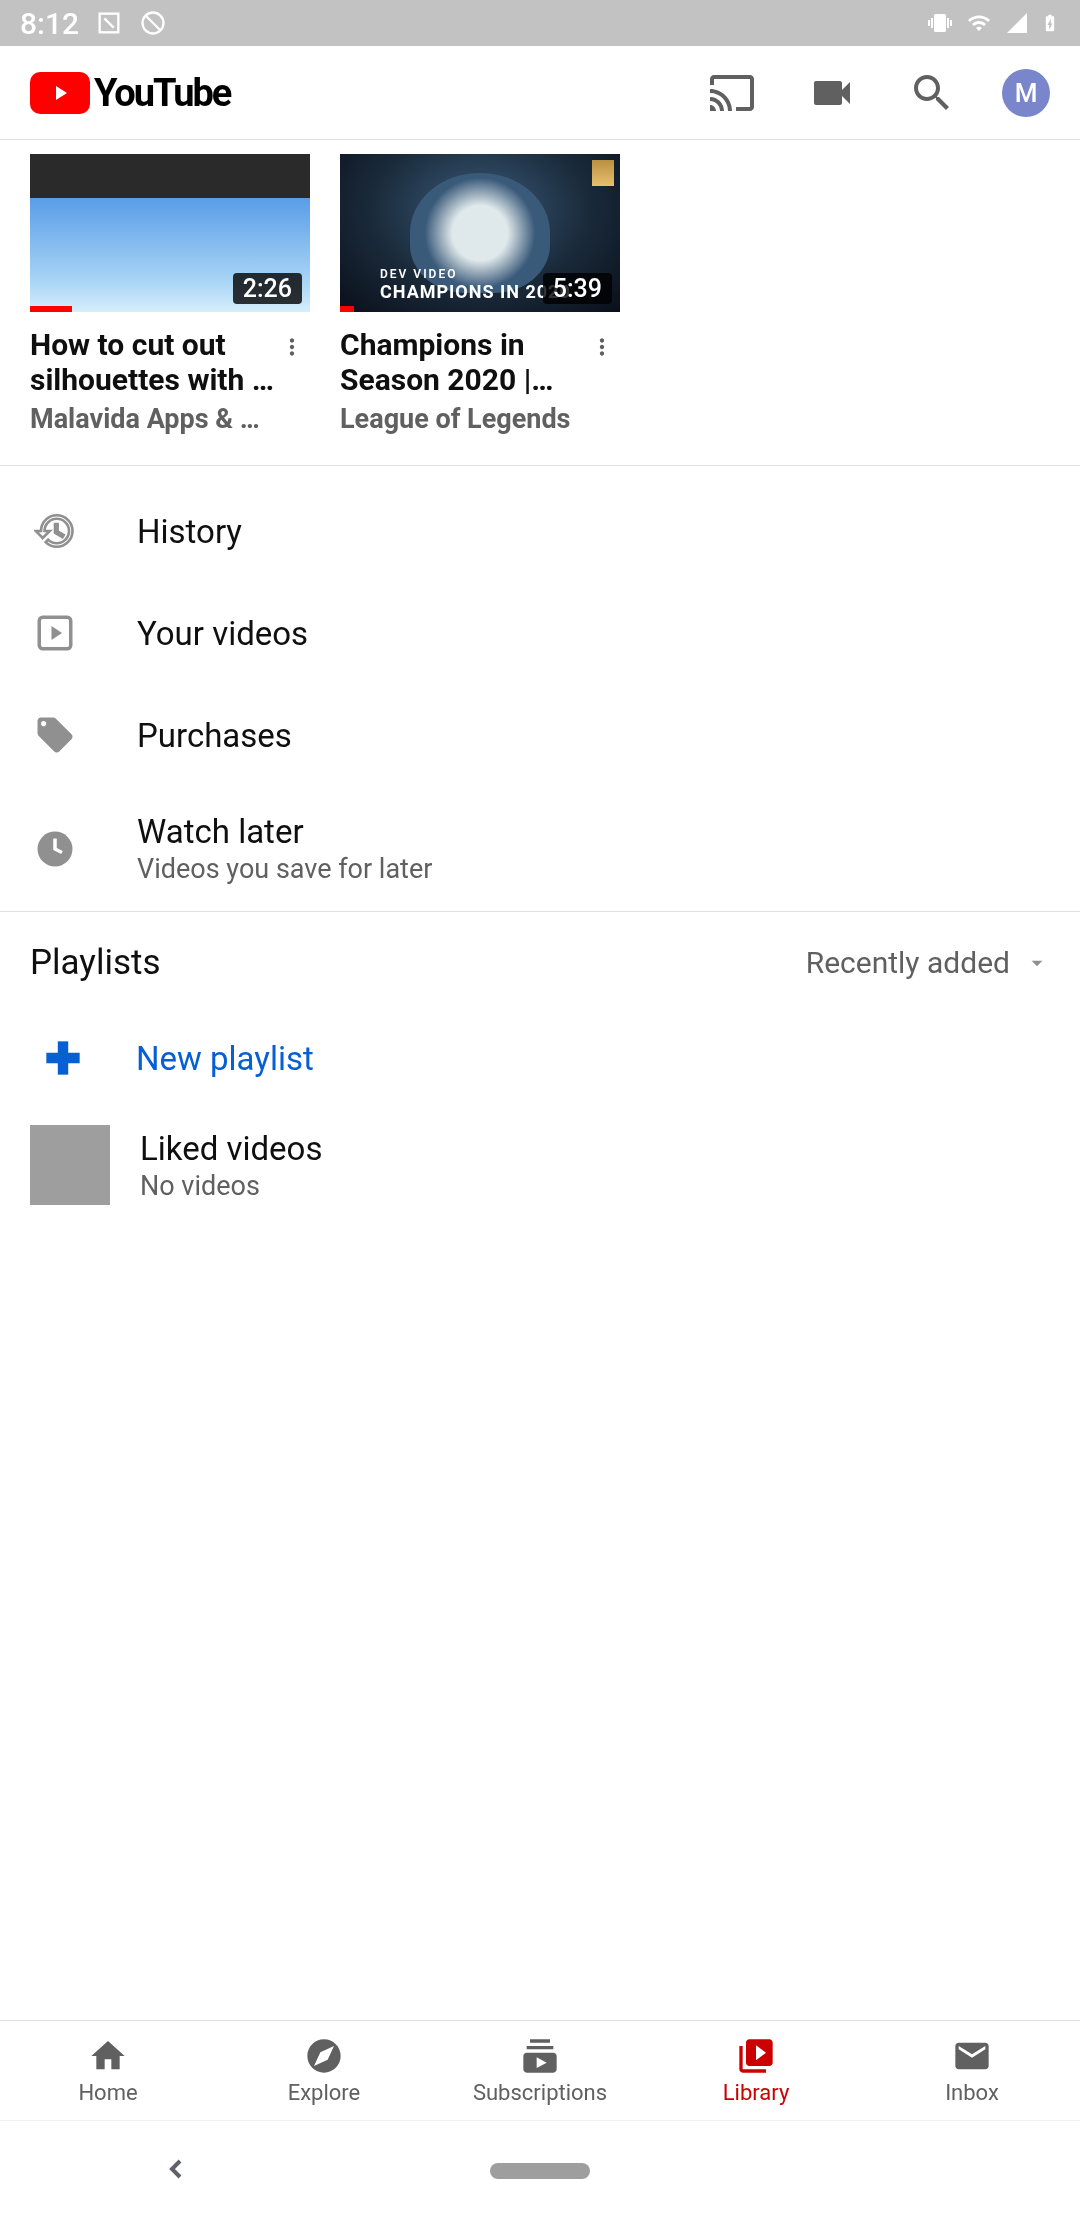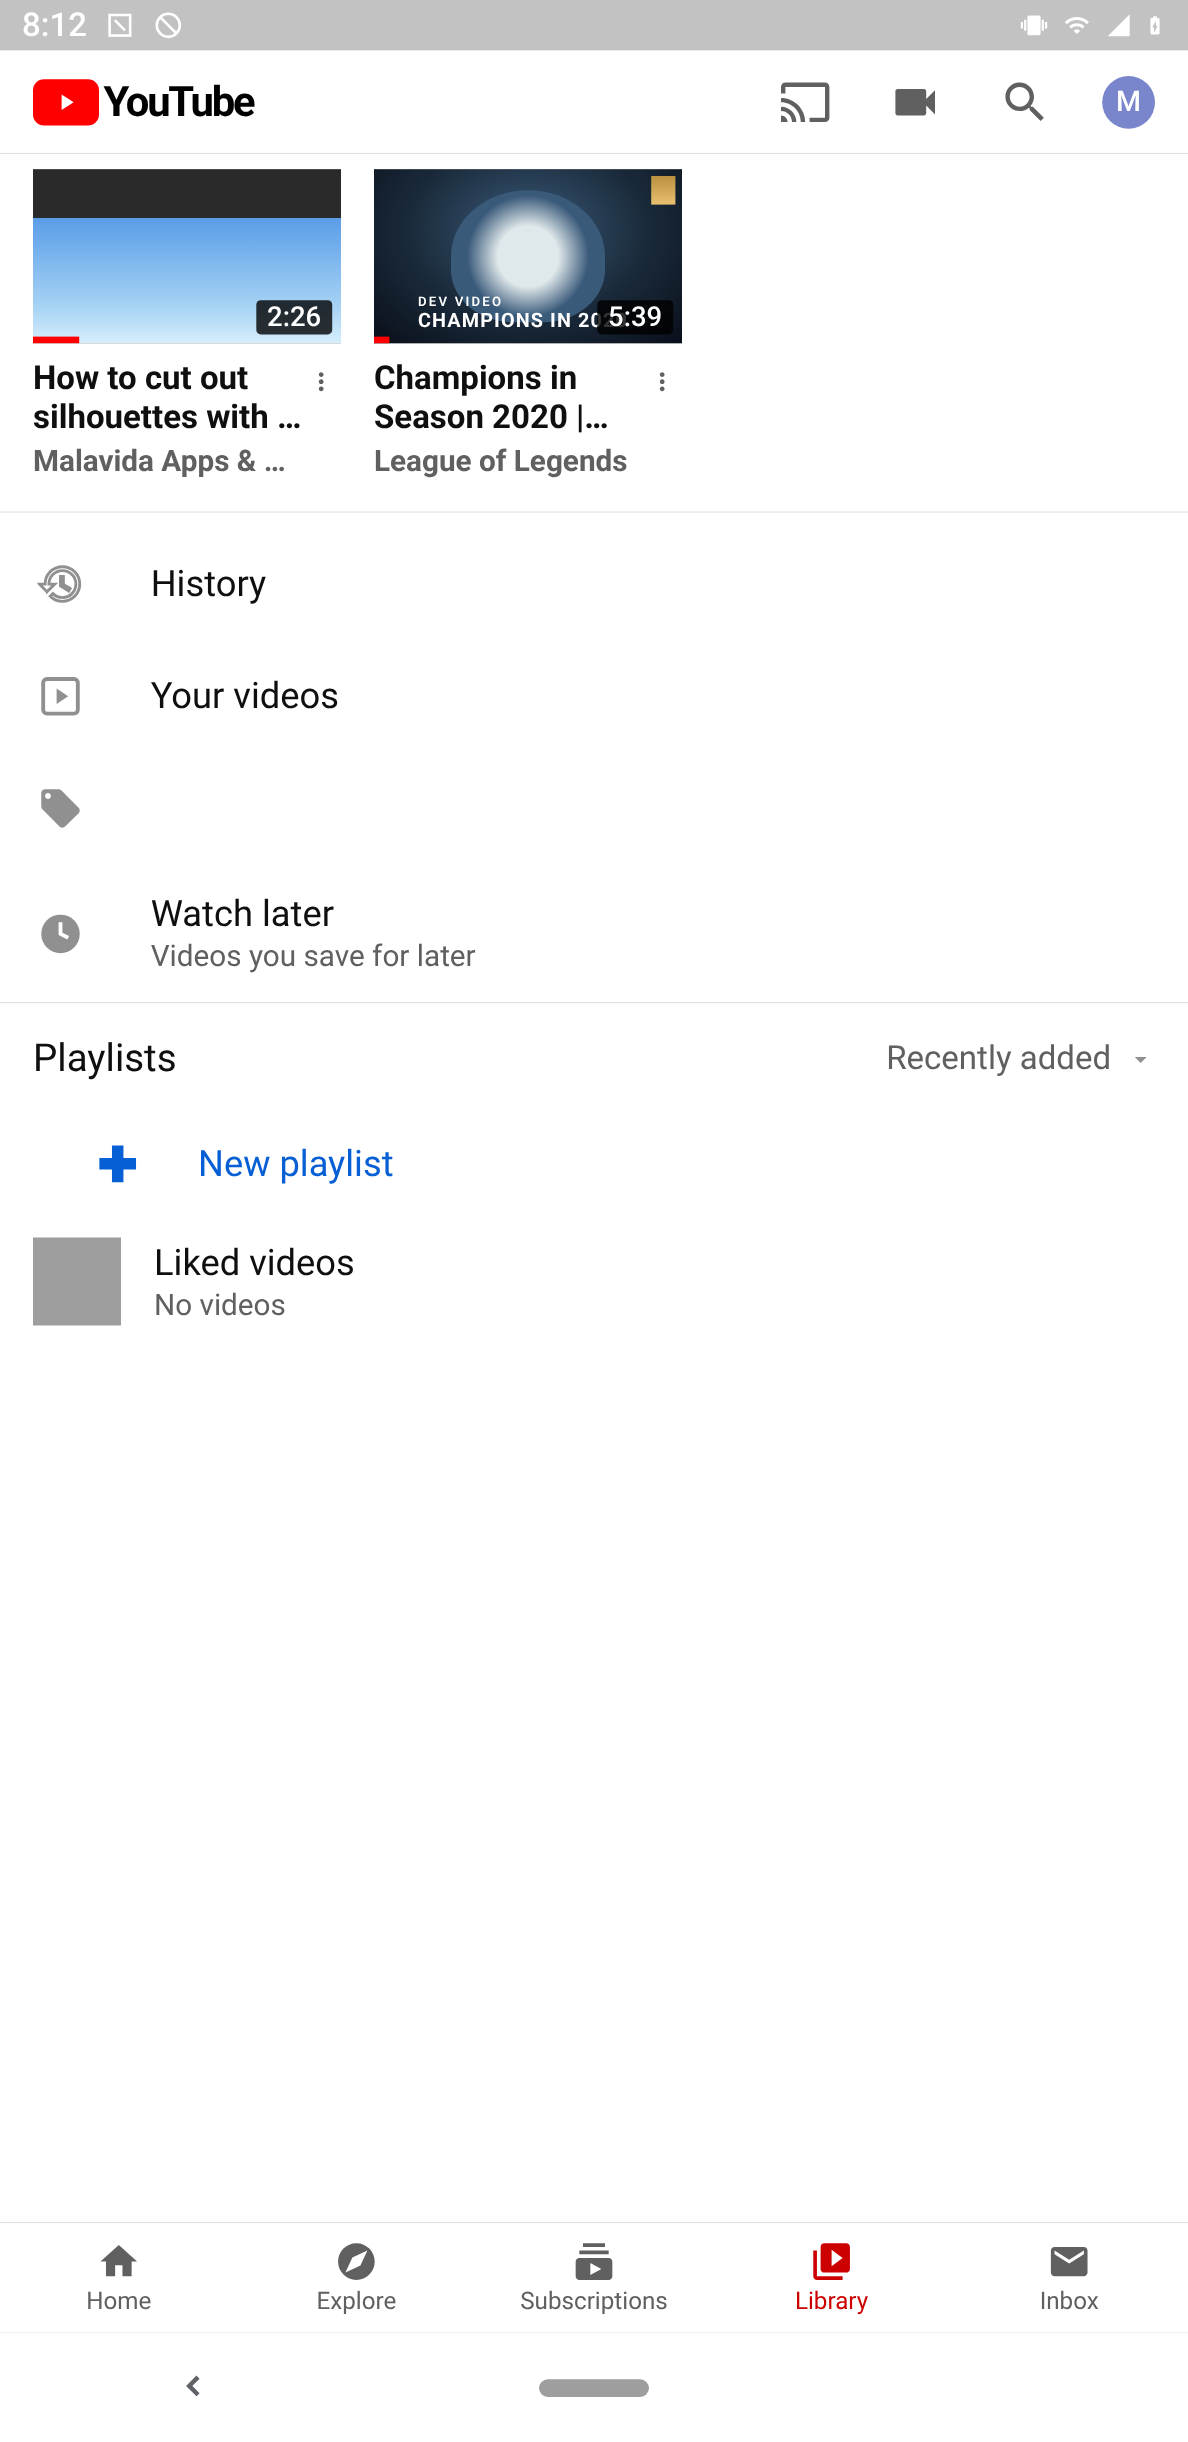--- a/index.html
+++ b/index.html
@@ -48,21 +48,21 @@
   .list-label { font-size: 33px; color: #0f0f0f; }
   .list-sub { font-size: 27px; color: #606060; margin-top: 2px; }
   
   .divider { height: 1px; background: #e0e0e0; }
   
   .playlists-header { display: flex; align-items: center; justify-content: space-between; padding: 30px 30px 22px 30px; }
   .playlists-title { font-size: 35px; color: #0f0f0f; }
   .sort-dropdown { display: flex; align-items: center; gap: 14px; font-size: 30px; color: #606060; }
   .sort-dropdown svg { width: 26px; height: 26px; fill: #909090; }
   
-  .new-playlist { display: flex; align-items: center; padding: 28px 38px; gap: 48px; margin-left: 44px; }
+  .new-playlist { display: flex; align-items: center; padding: 28px 38px; gap: 48px; }
   .new-playlist-icon { width: 50px; height: 50px; display: flex; align-items: center; justify-content: center; }
   .new-playlist-icon svg { width: 50px; height: 50px; stroke: #065fd4; stroke-width: 5; fill: none; }
   .new-playlist-text { font-size: 33px; color: #065fd4; }
   
   .playlist-item { display: flex; align-items: center; padding: 14px 30px; gap: 30px; }
   .playlist-thumb { width: 80px; height: 80px; background: #9e9e9e; }
   .playlist-text { flex: 1; }
   .playlist-title { font-size: 33px; color: #0f0f0f; }
   .playlist-sub { font-size: 27px; color: #606060; margin-top: 2px; }
   
@@ -213,20 +213,23 @@
       <div class="list-label">Your videos</div>
     </div>
   </div>
 
   <div class="list-item">
     <div class="list-icon">
       <svg viewBox="0 0 24 24">
           <path d="M21.41 11.58l-9-9C12.05 2.22 11.55 2 11 2H4c-1.1 0-2 .9-2 2v7c0 .55.22 1.05.59 1.42l9 9c.36.36.86.58 1.41.58.55 0 1.05-.22 1.41-.59l7-7c.37-.36.59-.86.59-1.41 0-.55-.23-1.06-.59-1.42zM5.5 7C4.67 7 4 6.33 4 5.5S4.67 4 5.5 4 7 4.67 7 5.5 6.33 7 5.5 7z"></path>
         </svg>
     </div>
+    <div class="list-text">
+      <div class="list-label">Purchases</div>
+    </div>
   </div>
 
   <div class="list-item">
     <div class="list-icon">
       <svg viewBox="0 0 24 24">
           <circle cx="12" cy="12" r="10"></circle>
           <path d="M12 6v6l4 2" stroke="#fff" stroke-width="2" fill="none"></path>
         </svg>
     </div>
     <div class="list-text">

